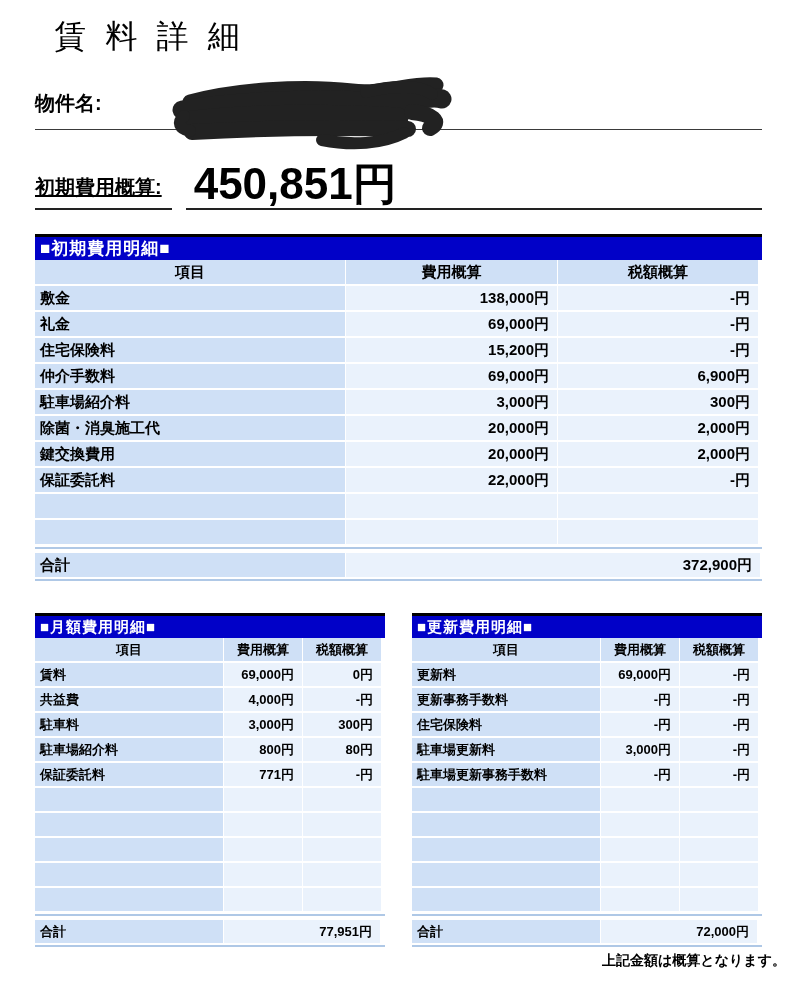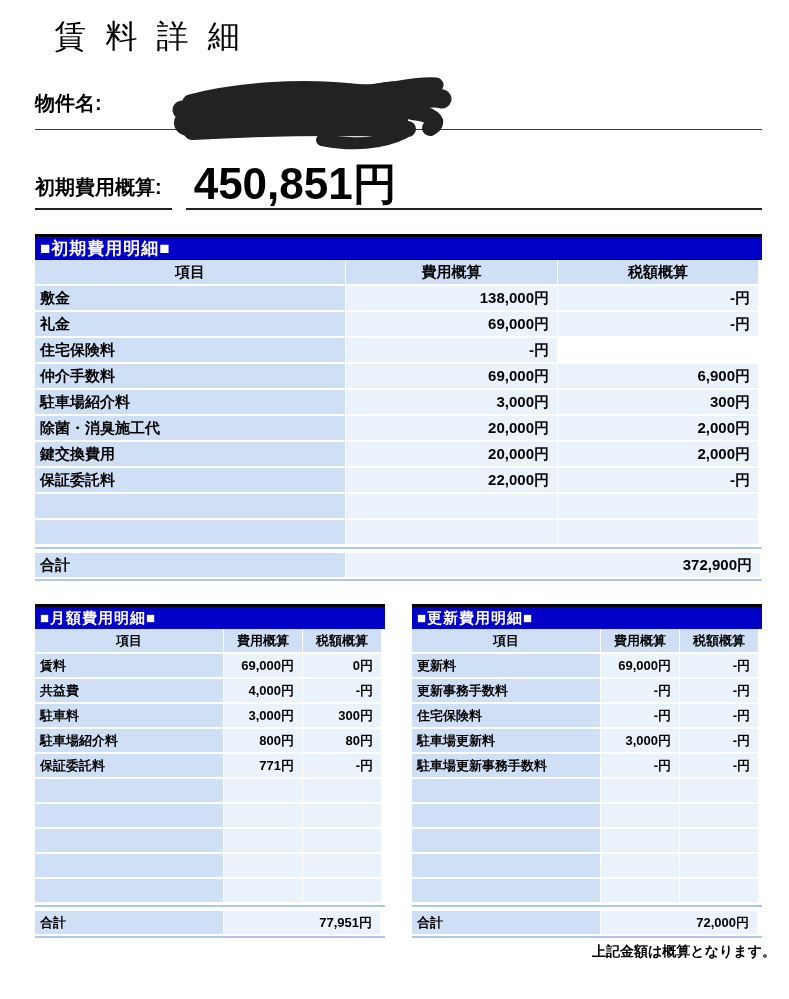--- a/index.html
+++ b/index.html
@@ -24,21 +24,21 @@
     display:flex;align-items:center;
     border-bottom:1.5px solid #3a3a3a;
   }
   .doc-label{font-size:20px;font-weight:600;padding-bottom:6px;white-space:nowrap;}
   .scribble{position:absolute;left:135px;top:-14px;z-index:2;}
 
   .initial-row{
     margin-top:30px;display:flex;align-items:flex-end;
   }
   .initial-row .doc-label{
-    border-bottom:2px solid #222;padding-bottom:7px;padding-right:10px;margin-right:14px;
+    border-bottom:2px solid #222;padding-bottom:7px;padding-right:10px;margin-right:14px;text-decoration:underline;
   }
   .big-value{
     flex:1;border-bottom:2px solid #222;
     font-size:44px;font-weight:bold;line-height:1.08;
     padding-left:8px;white-space:nowrap;
   }
 
   .table-block{margin-top:24px;border-radius:32px;}
   .banner{
     background:var(--banner);color:#fff;font-weight:bold;
@@ -58,25 +58,25 @@
         overflow:hidden;white-space:nowrap;}
   .t2 .cell{height:23px;line-height:23px;font-size:13px;}
   .c-head{background:var(--cellA);text-align:center;font-weight:bold;}
   .c-item{background:var(--cellA);text-align:left;padding-left:5px;}
   .c-val{background:var(--cellB);text-align:right;padding-right:8px;}
 
   .sep{border-top:2px solid var(--sepline);margin:3px 0 4px 0;}
   .sep.end{margin:2px 0 0 0;}
 
   .bottom-tables{display:flex;margin-top:20px;}
-  .bottom-tables .table-block{margin-top:3px;width:364px;}
+  .bottom-tables .table-block{margin-top:12px;width:364px;}
   .bottom-tables .gap{width:27px;flex:0 0 27px;}
 
   .footer-note{
-    margin-top:5px;margin-left:35px;margin-right:13px;
+    margin-top:5px;margin-left:35px;margin-right:3px;
     text-align:right;font-size:14px;font-weight:600;
   }
 </style>
 </head>
 <body>
 
 <div class="page">
 
   <h1 class="title inset">賃料詳細</h1>
 
@@ -114,20 +114,21 @@
           <div class="cell c-val">138,000円</div>
           <div class="cell c-val">-円</div>
         </div>
         <div class="row">
           <div class="cell c-item">礼金</div>
           <div class="cell c-val">69,000円</div>
           <div class="cell c-val">-円</div>
         </div>
         <div class="row">
           <div class="cell c-item">住宅保険料</div>
+          <div class="cell c-val">15,200円</div>
           <div class="cell c-val">-円</div>
         </div>
         <div class="row">
           <div class="cell c-item">仲介手数料</div>
           <div class="cell c-val">69,000円</div>
           <div class="cell c-val">6,900円</div>
         </div>
         <div class="row">
           <div class="cell c-item">駐車場紹介料</div>
           <div class="cell c-val">3,000円</div>

